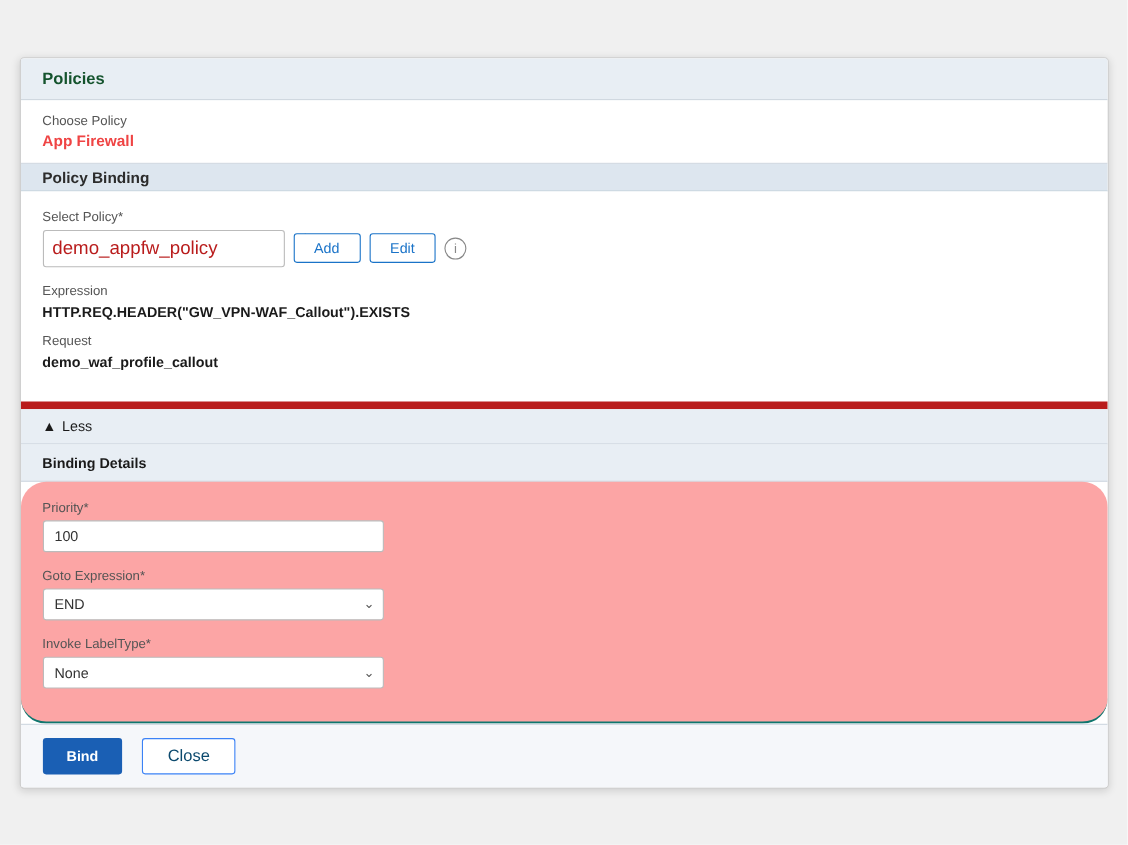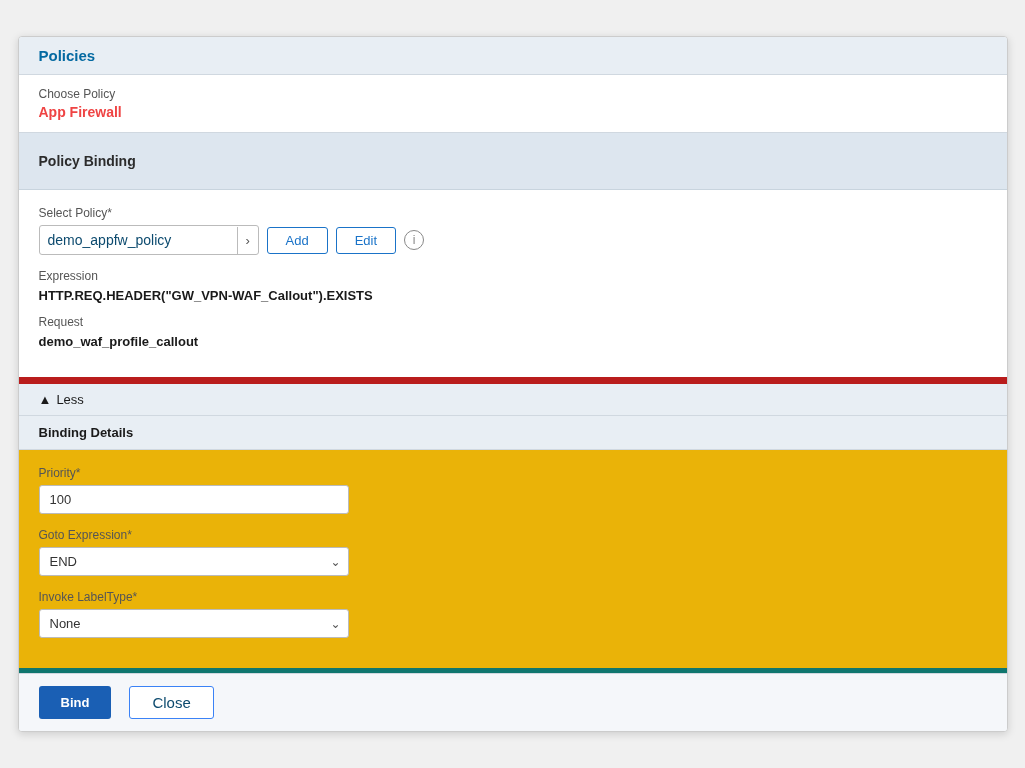--- a/index.html
+++ b/index.html
@@ -19,21 +19,21 @@
       border-radius: 4px;
       overflow: hidden;
       box-shadow: 0 2px 8px rgba(0,0,0,0.15);
     }
     
     .section-header {
       background: #e8eef4;
       padding: 10px 20px;
       font-size: 15px;
       font-weight: 600;
-      color: #0369a1;
+      color: #14532d;
       border-bottom: 1px solid #d0d8e0;
     }
     
     .choose-row {
       display: flex;
       border-bottom: 1px solid #d0d8e0;
     }
     .choose-cell {
       padding: 12px 20px;
       flex: 1;
@@ -48,21 +48,21 @@
       margin-bottom: 3px;
     }
     .choose-value {
       font-size: 14px;
       font-weight: 600;
       color: #ef4444;
     }
     
     .policy-binding-header {
       background: #dde6ef;
-      padding: 20px 20px;
+      padding: 4px 20px;
       font-size: 14px;
       font-weight: 600;
       color: #2c2c2c;
       border-bottom: 1px solid #c8d4de;
     }
     
     .form-area {
       padding: 16px 20px;
       border-bottom: 7px solid #b91c1c;
       background: #fff;
@@ -83,22 +83,22 @@
       align-items: center;
       border: 1px solid #bbb;
       border-radius: 3px;
       background: #fff;
       width: 220px;
     }
     .policy-input {
       border: none;
       outline: none;
       padding: 6px 8px;
-      font-size: 14px;
-      color: #0c4a6e;
+      font-size: 17px;
+      color: #b91c1c;
       flex: 1;
       background: transparent;
     }
     .policy-arrow-btn {
       background: none;
       border: none;
       border-left: 1px solid #bbb;
       padding: 6px 8px;
       cursor: pointer;
       color: #555;
@@ -152,22 +152,23 @@
     .binding-details-header {
       background: #e8eef4;
       padding: 9px 20px;
       font-size: 13px;
       font-weight: 700;
       color: #1a1a1a;
       border-bottom: 1px solid #d0d8e0;
     }
     .binding-form {
       padding: 16px 20px;
-      background: #eab308;
-      border-bottom: 5px solid #0f766e;
+      background: #fca5a5;
+      border-bottom: 2px solid #0f766e;
+      border-radius: 23px;
     }
     .form-field {
       margin-bottom: 14px;
     }
     .text-input {
       border: 1px solid #bbb;
       border-radius: 3px;
       padding: 6px 10px;
       font-size: 13px;
       color: #333;

